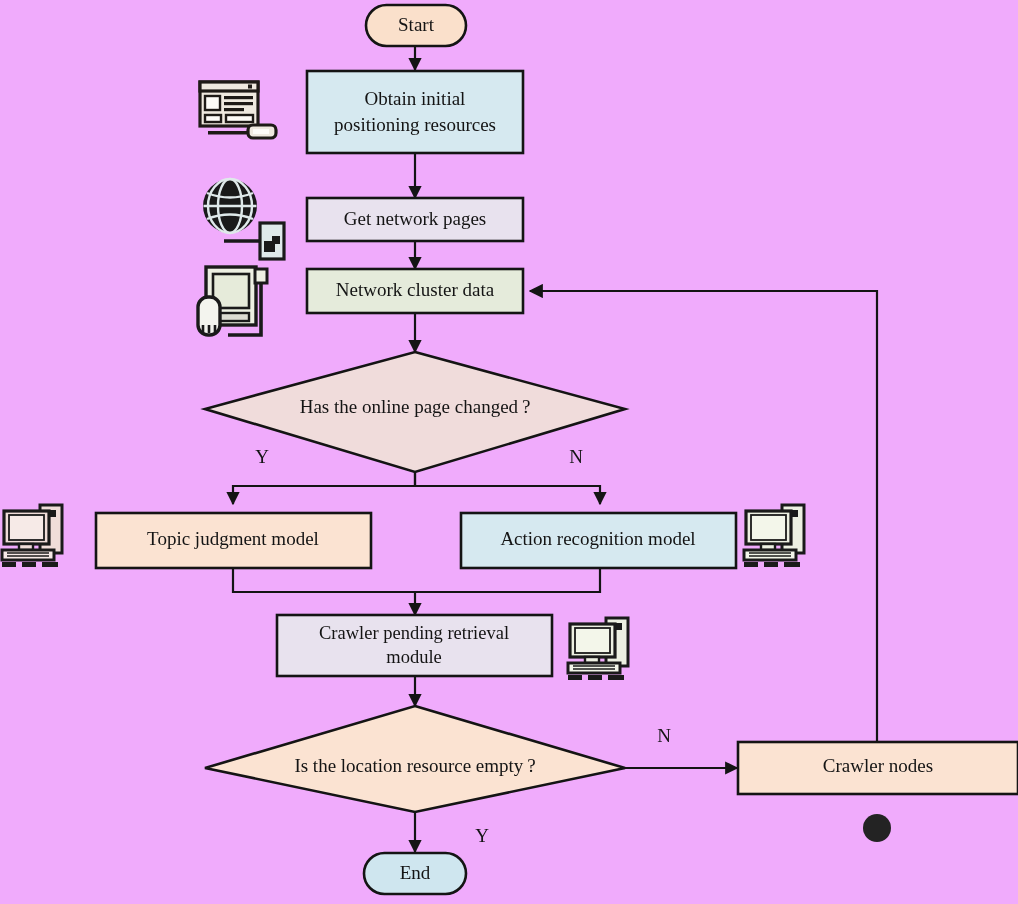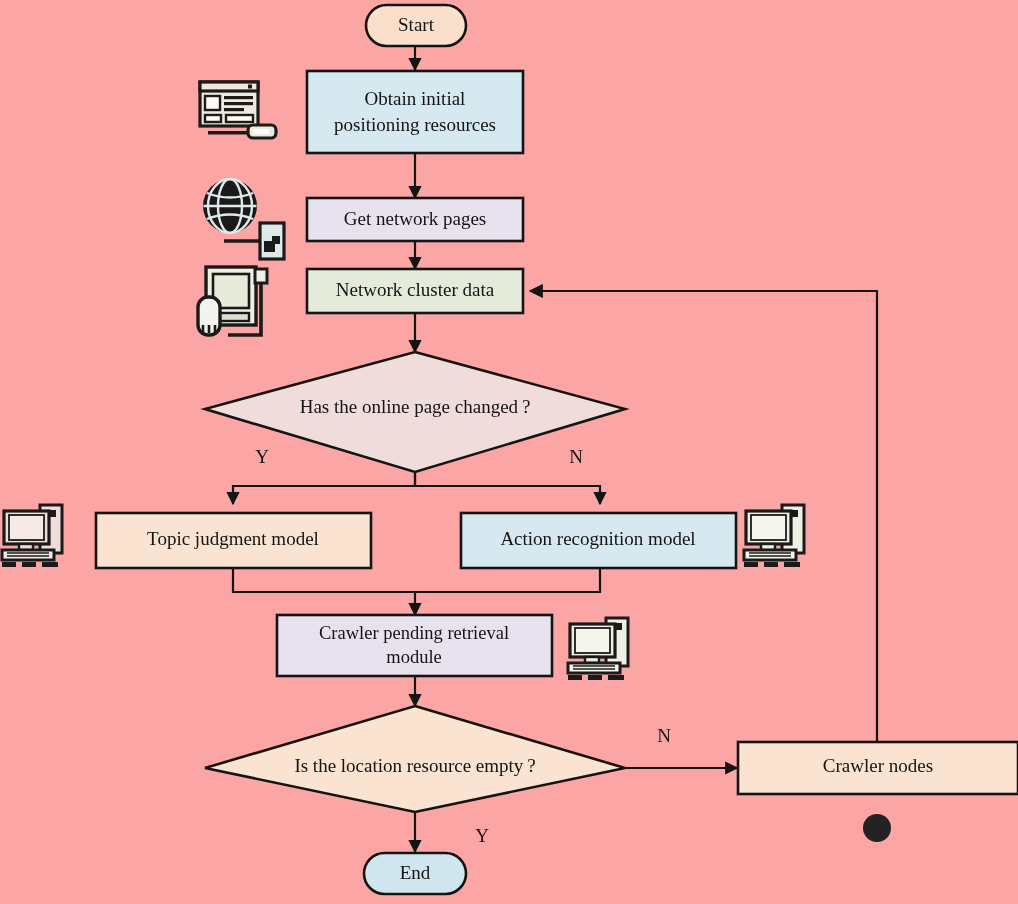--- a/index.html
+++ b/index.html
@@ -4,21 +4,21 @@
 <style>
   html, body {
     margin: 0;
     padding: 0;
     background: #ffffff;
   }
   #canvas {
     position: relative;
     width: 1018px;
     height: 904px;
-    background: #fca5a5;
+    background: #f0abfc;
     font-family: "Liberation Serif", "DejaVu Serif", serif;
     overflow: hidden;
   }
   svg.flow {
     position: absolute;
     top: 0; left: 0;
     width: 1018px;
     height: 904px;
   }
   .node-text {

